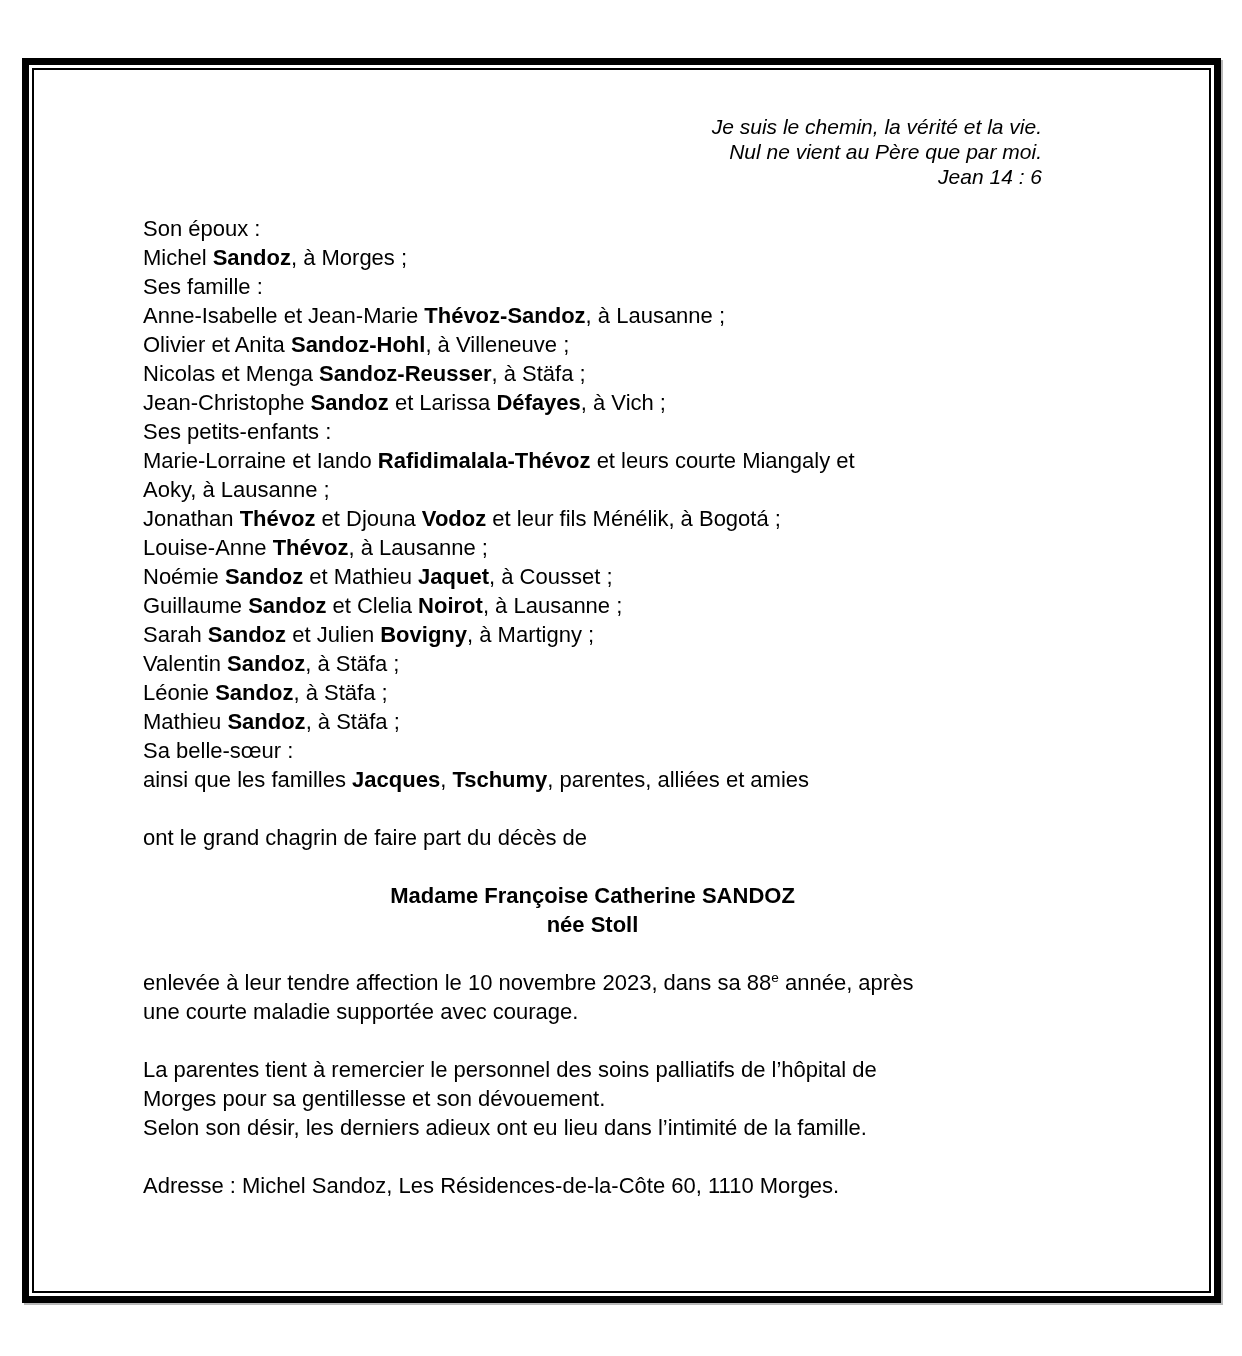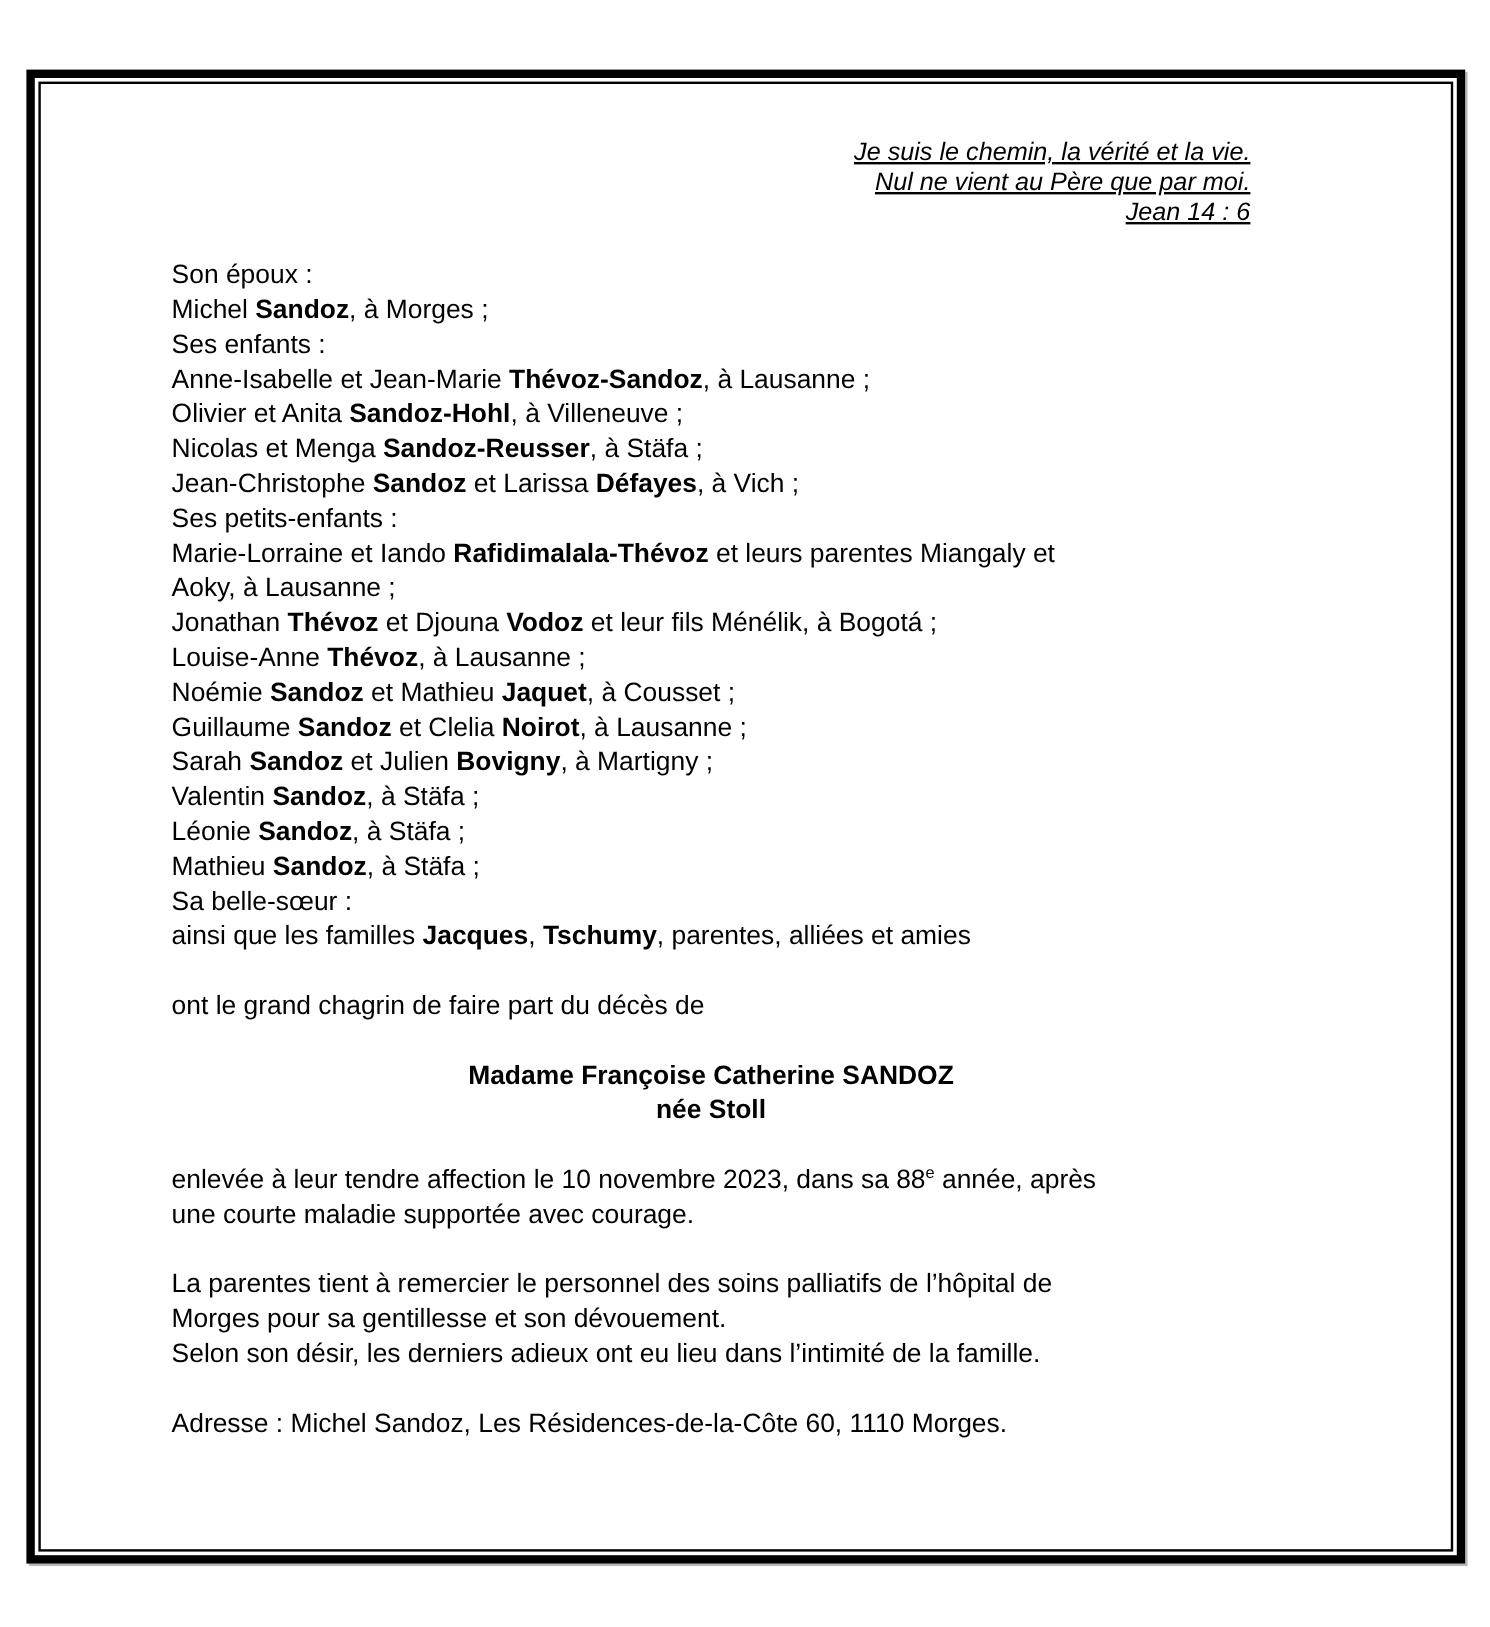--- a/index.html
+++ b/index.html
@@ -39,21 +39,20 @@
     box-sizing: border-box;
     padding: 44px 167px 0 109px;
     font-size: 22px;
     line-height: 29px;
   }
   .epigraph {
     text-align: right;
     font-style: italic;
     font-size: 21px;
     line-height: 25px;
-    text-decoration: underline;
   }
   .family-list {
     margin-top: 25px;
   }
   .tline {
     white-space: nowrap;
   }
   .tline .b, .b {
     font-weight: bold;
     margin-top: 28px;
@@ -83,27 +82,27 @@
 
       <div class="epigraph">
         <div class="eline">Je suis le chemin, la vérité et la vie.</div>
         <div class="eline">Nul ne vient au Père que par moi.</div>
         <div class="eline">Jean 14 : 6</div>
       </div>
 
       <div class="family-list">
           <div class="tline"><span>Son époux :</span></div>
           <div class="tline"><span>Michel </span><span class="b">Sandoz</span><span>, à Morges ;</span></div>
-          <div class="tline"><span>Ses enfants :</span></div>
+          <div class="tline"><span>Ses famille :</span></div>
           <div class="tline"><span>Anne-Isabelle et Jean-Marie </span><span class="b">Thévoz-Sandoz</span><span>, à Lausanne ;</span></div>
           <div class="tline"><span>Olivier et Anita </span><span class="b">Sandoz-Hohl</span><span>, à Villeneuve ;</span></div>
           <div class="tline"><span>Nicolas et Menga </span><span class="b">Sandoz-Reusser</span><span>, à Stäfa ;</span></div>
           <div class="tline"><span>Jean-Christophe </span><span class="b">Sandoz</span><span> et Larissa </span><span class="b">Défayes</span><span>, à Vich ;</span></div>
           <div class="tline"><span>Ses petits-enfants :</span></div>
-          <div class="tline"><span>Marie-Lorraine et Iando </span><span class="b">Rafidimalala-Thévoz</span><span> et leurs parentes Miangaly et</span></div>
+          <div class="tline"><span>Marie-Lorraine et Iando </span><span class="b">Rafidimalala-Thévoz</span><span> et leurs courte Miangaly et</span></div>
           <div class="tline"><span>Aoky, à Lausanne ;</span></div>
           <div class="tline"><span>Jonathan </span><span class="b">Thévoz</span><span> et Djouna </span><span class="b">Vodoz</span><span> et leur fils Ménélik, à Bogotá ;</span></div>
           <div class="tline"><span>Louise-Anne </span><span class="b">Thévoz</span><span>, à Lausanne ;</span></div>
           <div class="tline"><span>Noémie </span><span class="b">Sandoz</span><span> et Mathieu </span><span class="b">Jaquet</span><span>, à Cousset ;</span></div>
           <div class="tline"><span>Guillaume </span><span class="b">Sandoz</span><span> et Clelia </span><span class="b">Noirot</span><span>, à Lausanne ;</span></div>
           <div class="tline"><span>Sarah </span><span class="b">Sandoz</span><span> et Julien </span><span class="b">Bovigny</span><span>, à Martigny ;</span></div>
           <div class="tline"><span>Valentin </span><span class="b">Sandoz</span><span>, à Stäfa ;</span></div>
           <div class="tline"><span>Léonie </span><span class="b">Sandoz</span><span>, à Stäfa ;</span></div>
           <div class="tline"><span>Mathieu </span><span class="b">Sandoz</span><span>, à Stäfa ;</span></div>
           <div class="tline"><span>Sa belle-sœur :</span></div>

